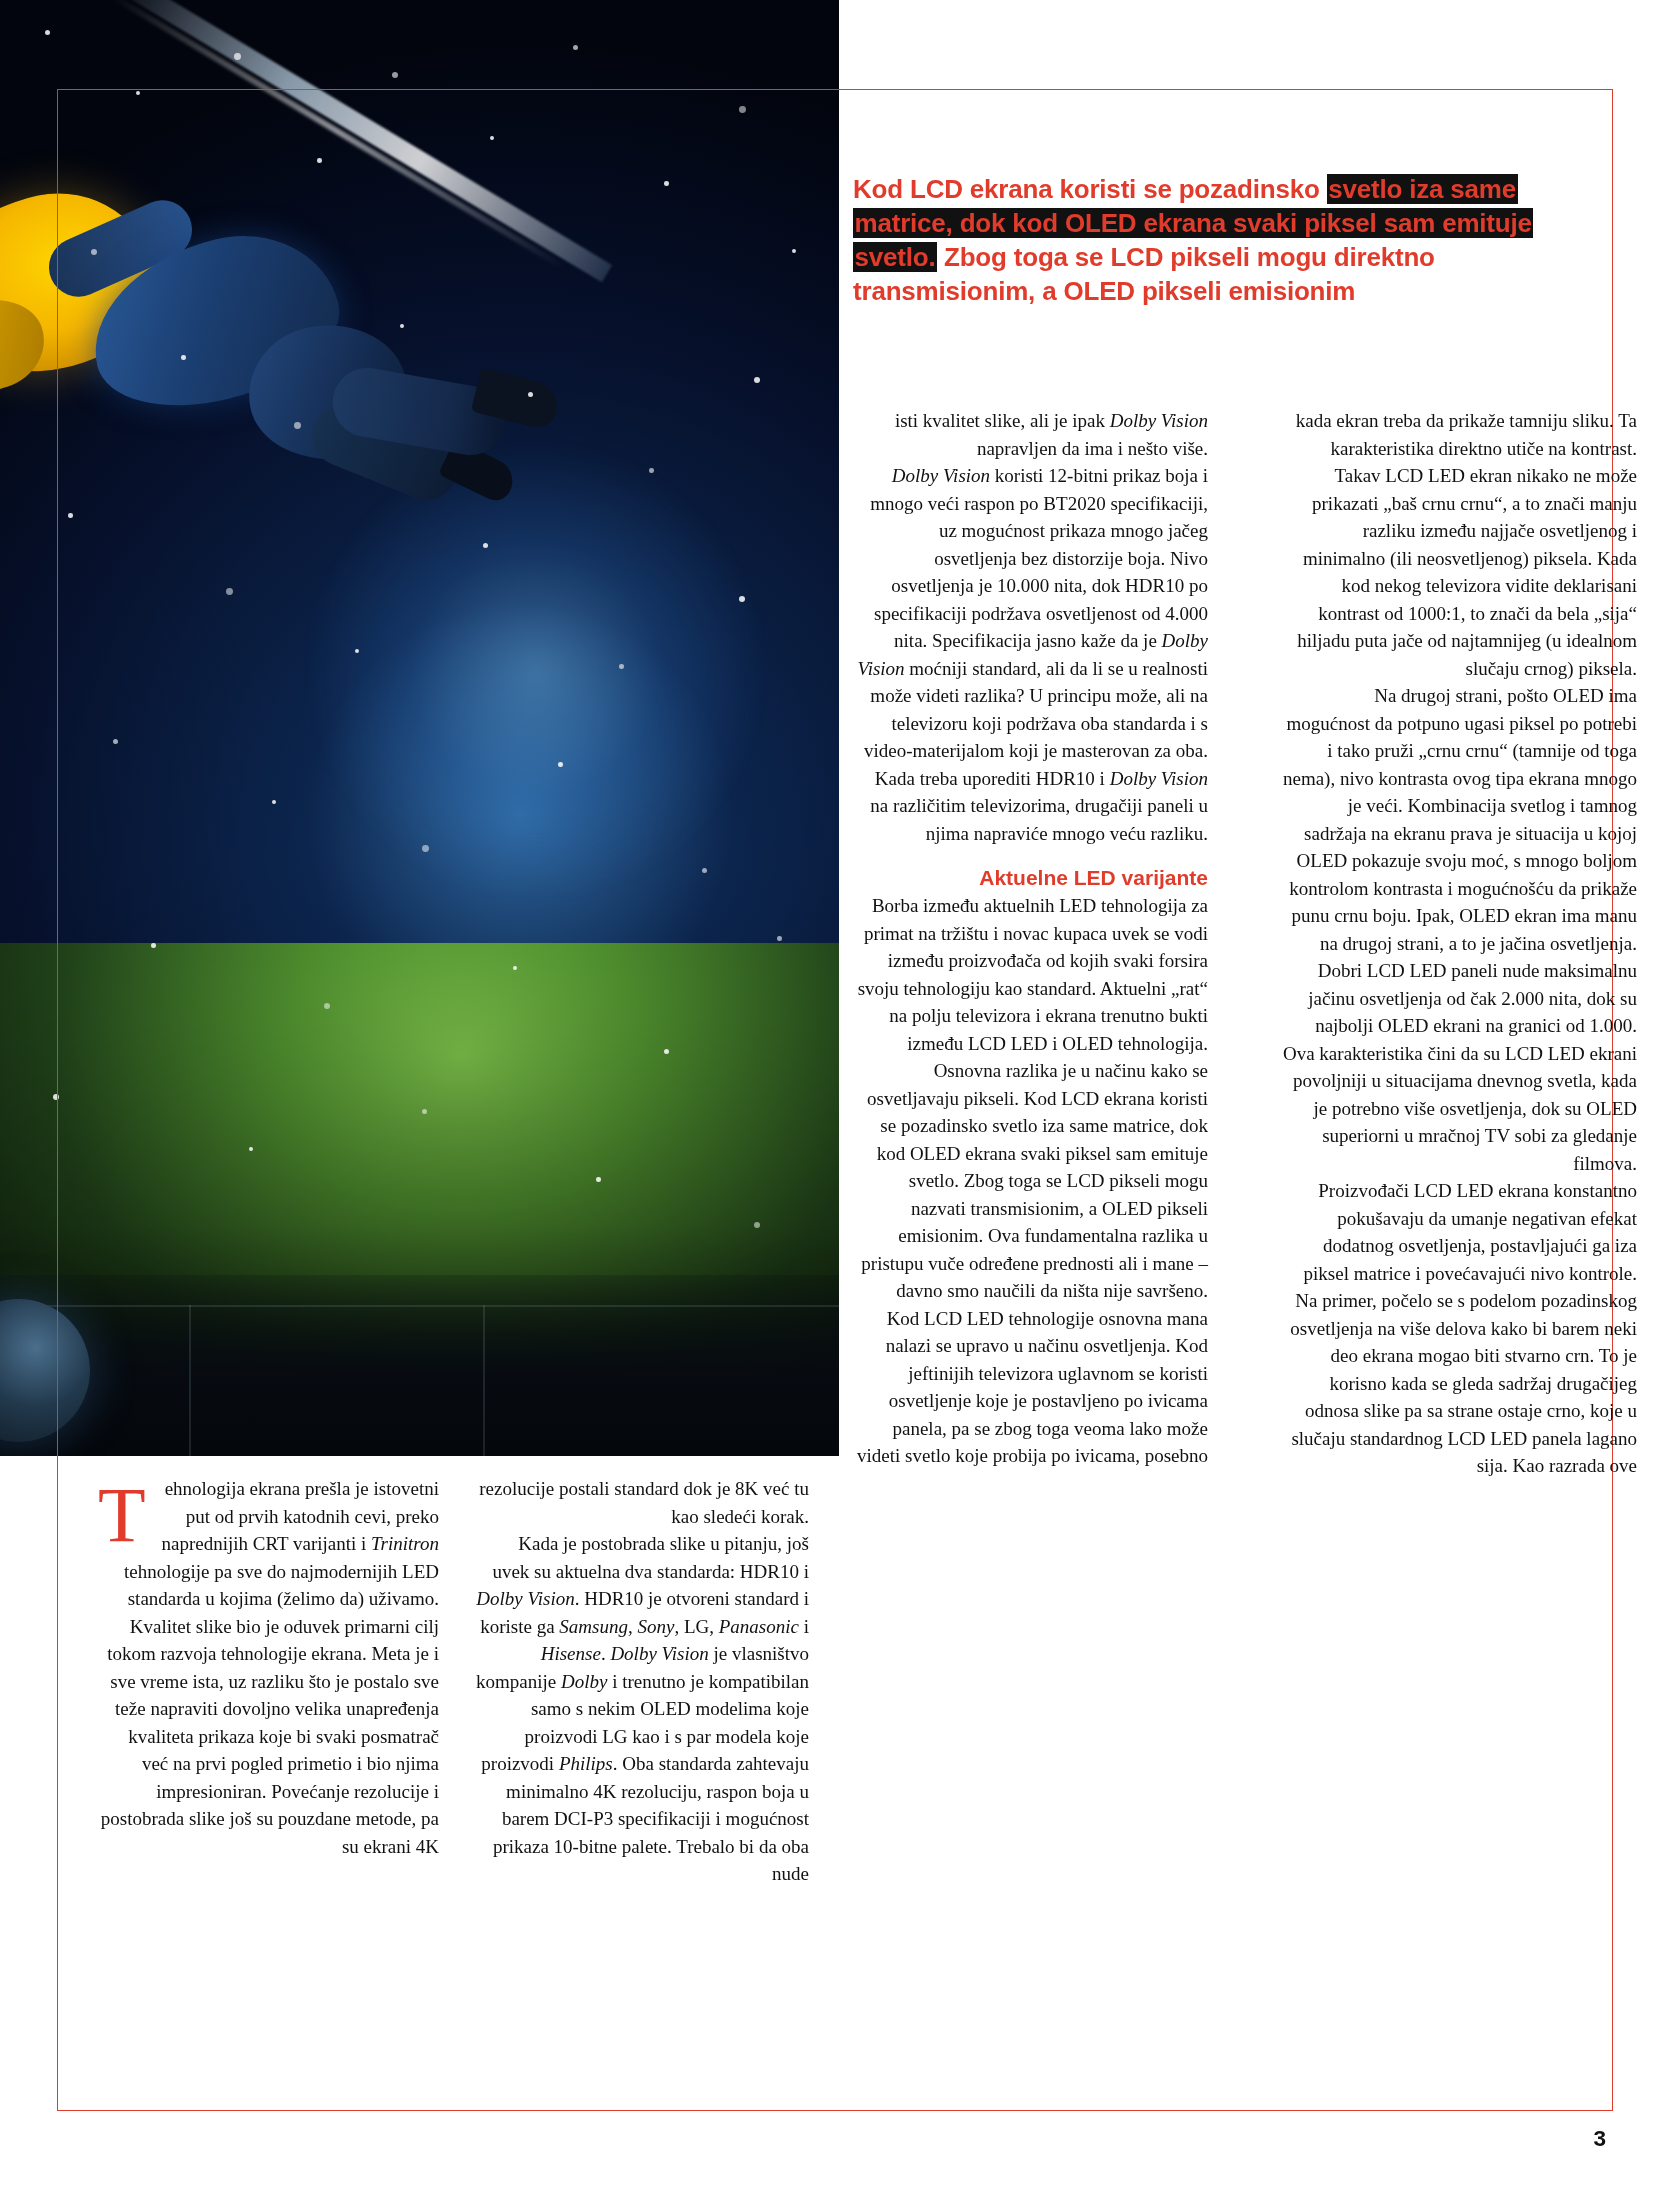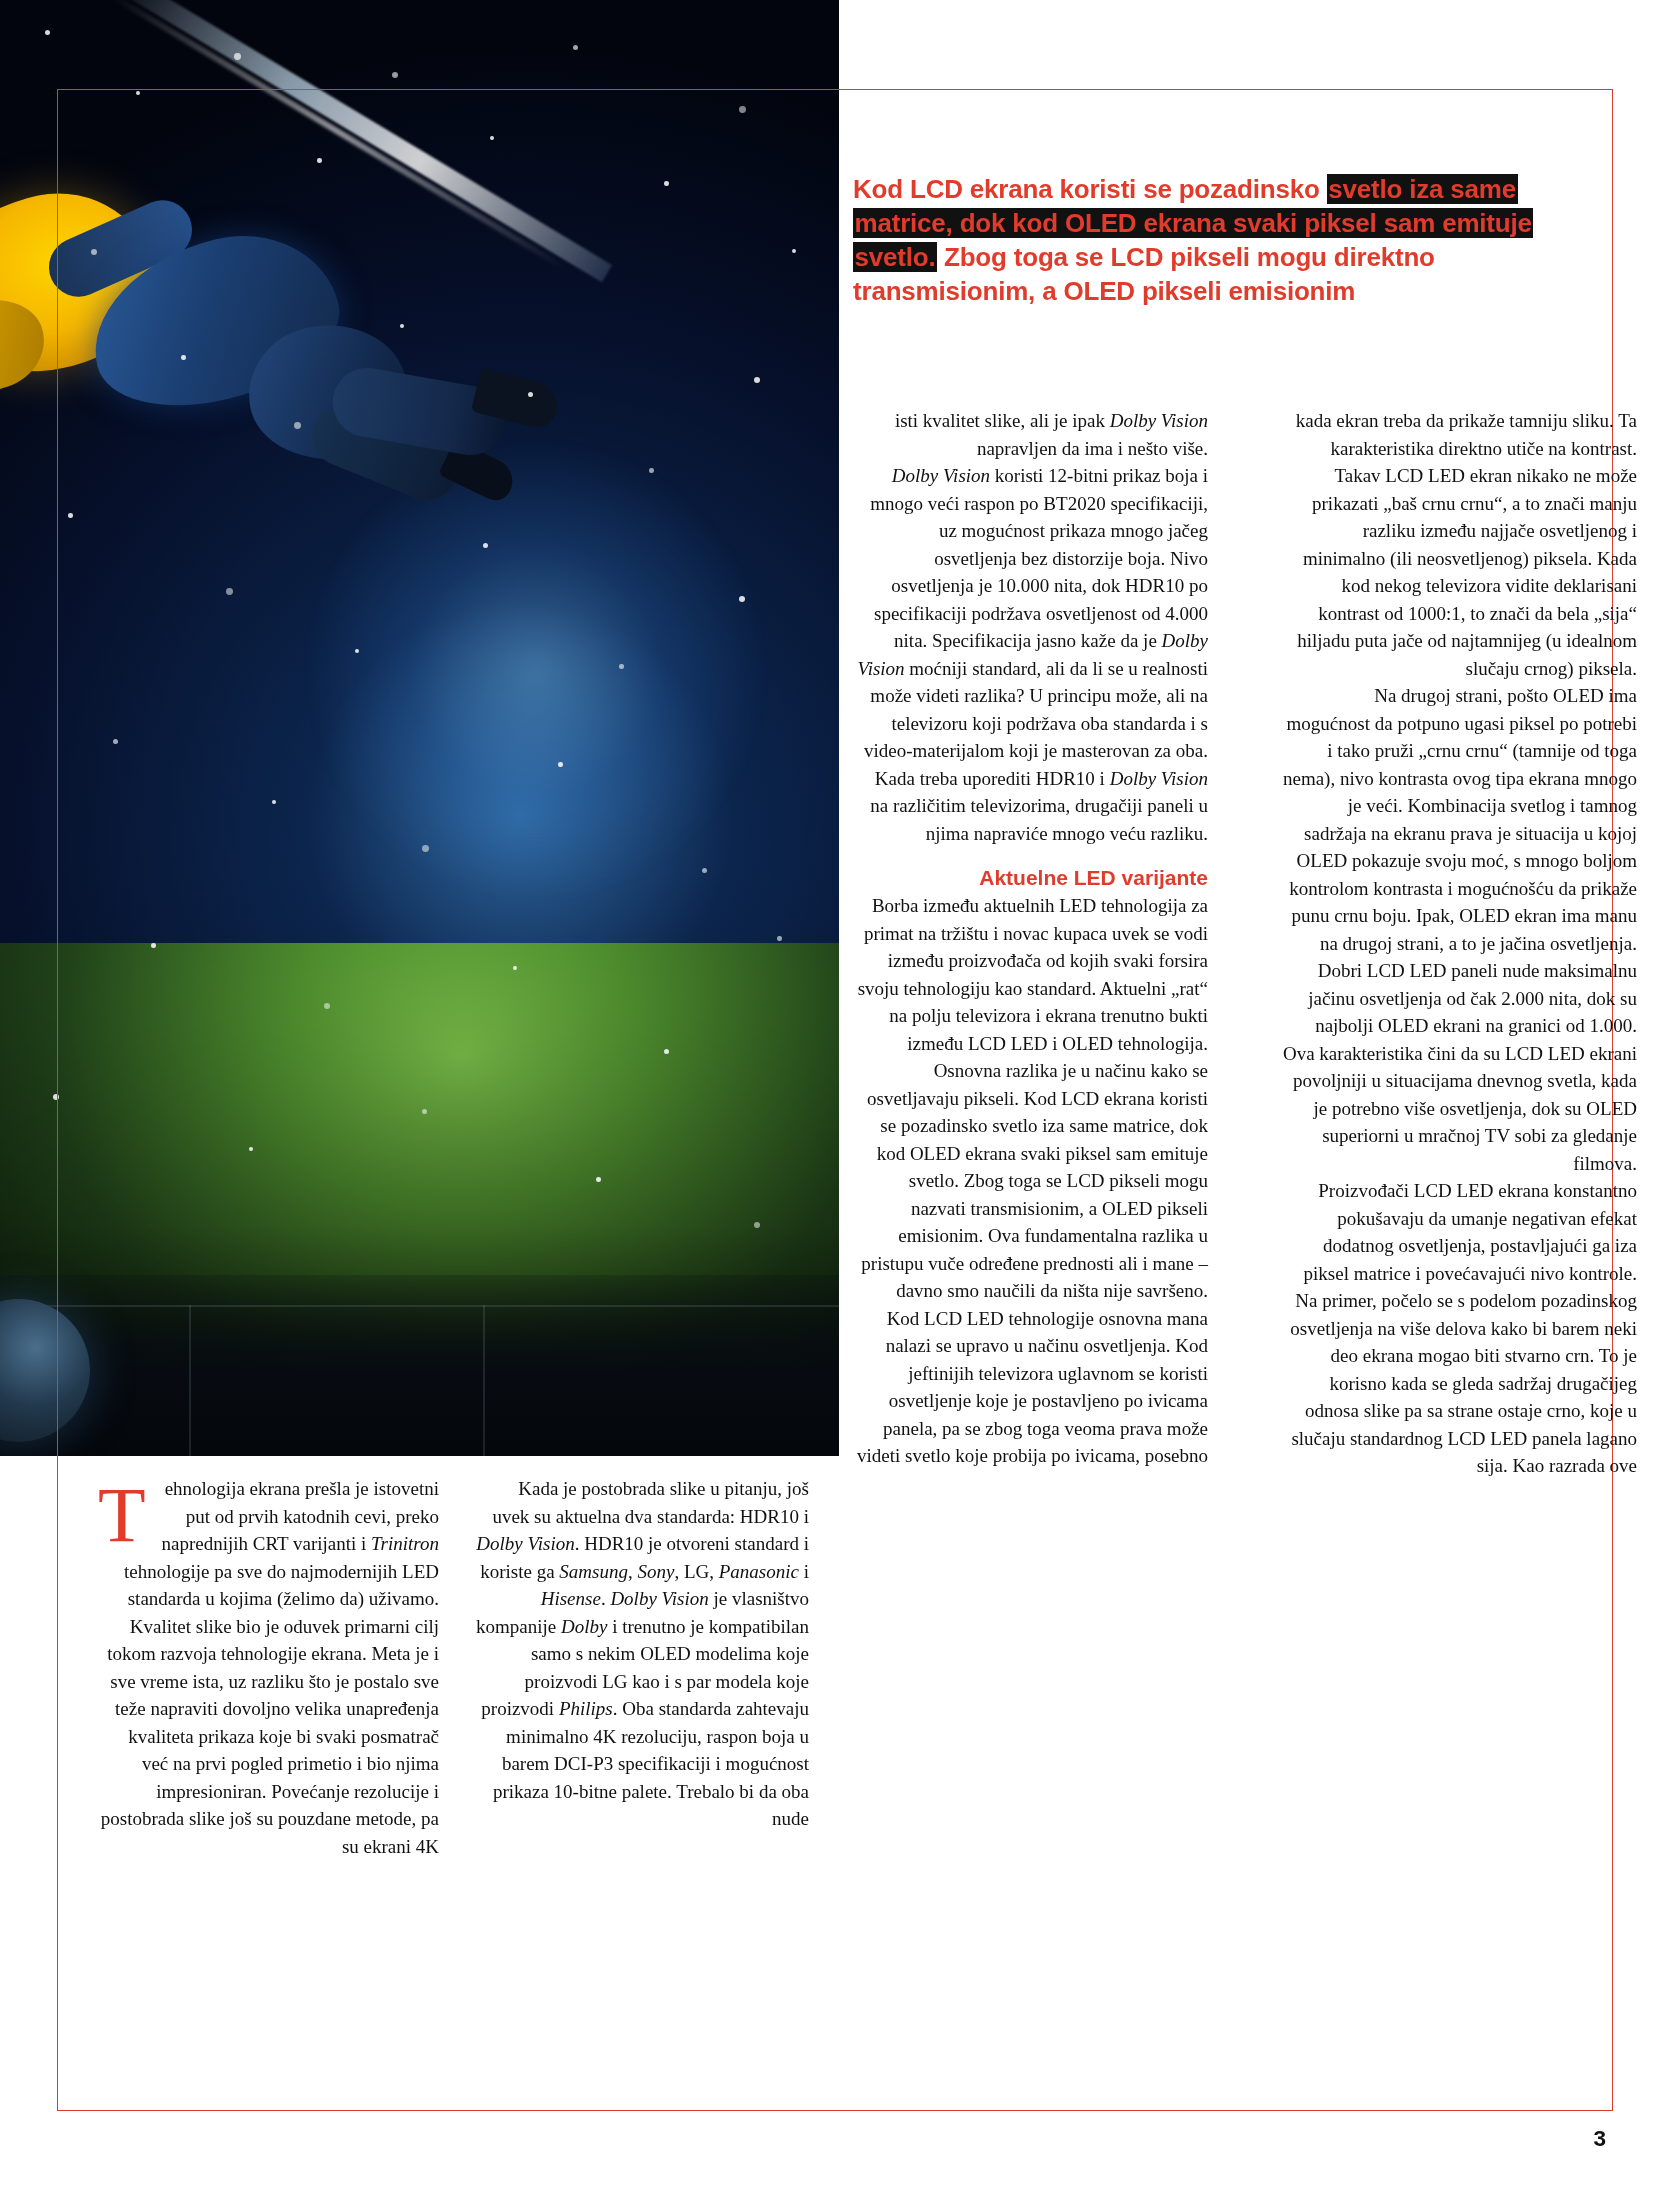--- a/index.html
+++ b/index.html
@@ -360,35 +360,36 @@
 
   <div class="pullquote">
     <span>Kod LCD ekrana koristi se pozadinsko </span><span class="hl">svetlo iza same matrice, dok kod OLED ekrana svaki piksel sam emituje svetlo.</span><span> Zbog toga se LCD pikseli mogu direktno transmisionim, a OLED pikseli emisionim</span>
   </div>
 
   <div class="col" id="col-mid-top">
     <p>isti kvalitet slike, ali je ipak <em>Dolby Vision</em> napravljen da ima i nešto više.</p>
     <p class="ind"><em>Dolby Vision</em> koristi 12-bitni prikaz boja i mnogo veći raspon po BT2020 specifikaciji, uz mogućnost prikaza mnogo jačeg osvetljenja bez distorzije boja. Nivo osvetljenja je 10.000 nita, dok HDR10 po specifikaciji podržava osvetljenost od 4.000 nita. Specifikacija jasno kaže da je <em>Dolby Vision</em> moćniji standard, ali da li se u realnosti može videti razlika? U principu može, ali na televizoru koji podržava oba standarda i s video-materijalom koji je masterovan za oba. Kada treba uporediti HDR10 i <em>Dolby Vision</em> na različitim televizorima, drugačiji paneli u njima napraviće mnogo veću razliku.</p>
     <h3>Aktuelne LED varijante</h3>
     <p>Borba između aktuelnih LED tehnologija za primat na tržištu i novac kupaca uvek se vodi između proizvođača od kojih svaki forsira svoju tehnologiju kao standard. Aktuelni „rat“ na polju televizora i ekrana trenutno bukti između LCD LED i OLED tehnologija. Osnovna razlika je u načinu kako se osvetljavaju pikseli. Kod LCD ekrana koristi se pozadinsko svetlo iza same matrice, dok kod OLED ekrana svaki piksel sam emituje svetlo. Zbog toga se LCD pikseli mogu nazvati transmisionim, a OLED pikseli emisionim. Ova fundamentalna razlika u pristupu vuče određene prednosti ali i mane – davno smo naučili da ništa nije savršeno.</p>
-    <p class="ind">Kod LCD LED tehnologije osnovna mana nalazi se upravo u načinu osvetljenja. Kod jeftinijih televizora uglavnom se koristi osvetljenje koje je postavljeno po ivicama panela, pa se zbog toga veoma prava može videti svetlo koje probija po ivicama, posebno</p>
+    <p class="ind">Kod LCD LED tehnologije osnovna mana nalazi se upravo u načinu osvetljenja. Kod jeftinijih televizora uglavnom se koristi osvetljenje koje je postavljeno po ivicama panela, pa se zbog toga veoma lako može videti svetlo koje probija po ivicama, posebno</p>
   </div>
 
   <div class="col" id="col-right-top">
     <p>kada ekran treba da prikaže tamniju sliku. Ta karakteristika direktno utiče na kontrast. Takav LCD LED ekran nikako ne može prikazati „baš crnu crnu“, a to znači manju razliku između najjače osvetljenog i minimalno (ili neosvetljenog) piksela. Kada kod nekog televizora vidite deklarisani kontrast od 1000:1, to znači da bela „sija“ hiljadu puta jače od najtamnijeg (u idealnom slučaju crnog) piksela.</p>
     <p class="ind">Na drugoj strani, pošto OLED ima mogućnost da potpuno ugasi piksel po potrebi i tako pruži „crnu crnu“ (tamnije od toga nema), nivo kontrasta ovog tipa ekrana mnogo je veći. Kombinacija svetlog i tamnog sadržaja na ekranu prava je situacija u kojoj OLED pokazuje svoju moć, s mnogo boljom kontrolom kontrasta i mogućnošću da prikaže punu crnu boju. Ipak, OLED ekran ima manu na drugoj strani, a to je jačina osvetljenja. Dobri LCD LED paneli nude maksimalnu jačinu osvetljenja od čak 2.000 nita, dok su najbolji OLED ekrani na granici od 1.000. Ova karakteristika čini da su LCD LED ekrani povoljniji u situacijama dnevnog svetla, kada je potrebno više osvetljenja, dok su OLED superiorni u mračnoj TV sobi za gledanje filmova.</p>
     <p class="ind">Proizvođači LCD LED ekrana konstantno pokušavaju da umanje negativan efekat dodatnog osvetljenja, postavljajući ga iza piksel matrice i povećavajući nivo kontrole. Na primer, počelo se s podelom pozadinskog osvetljenja na više delova kako bi barem neki deo ekrana mogao biti stvarno crn. To je korisno kada se gleda sadržaj drugačijeg odnosa slike pa sa strane ostaje crno, koje u slučaju standardnog LCD LED panela lagano sija. Kao razrada ove</p>
   </div>
 
   <div class="col" id="col-1">
     <p>
       <span class="dropcap">T</span><span>ehnologija ekrana prešla je istovetni put od prvih katodnih cevi, preko naprednijih CRT varijanti i <em>Trinitron</em> tehnologije pa sve do najmodernijih LED standarda u kojima (želimo da) uživamo. Kvalitet slike bio je oduvek primarni cilj tokom razvoja tehnologije ekrana. Meta je i sve vreme ista, uz razliku što je postalo sve teže napraviti dovoljno velika unapređenja kvaliteta prikaza koje bi svaki posmatrač već na prvi pogled primetio i bio njima impresioniran. Povećanje rezolucije i postobrada slike još su pouzdane metode, pa su ekrani 4K</span>
     </p>
   </div>
 
   <div class="col" id="col-2">
+    <p>rezolucije postali standard dok je 8K već tu kao sledeći korak.</p>
     <p class="ind">Kada je postobrada slike u pitanju, još uvek su aktuelna dva standarda: HDR10 i <em>Dolby Vision</em>. HDR10 je otvoreni standard i koriste ga <em>Samsung</em>, <em>Sony</em>, LG, <em>Panasonic</em> i <em>Hisense</em>. <em>Dolby Vision</em> je vlasništvo kompanije <em>Dolby</em> i trenutno je kompatibilan samo s nekim OLED modelima koje proizvodi LG kao i s par modela koje proizvodi <em>Philips</em>. Oba standarda zahtevaju minimalno 4K rezoluciju, raspon boja u barem DCI-P3 specifikaciji i mogućnost prikaza 10-bitne palete. Trebalo bi da oba nude</p>
   </div>
 
   <div class="folio">3</div>
 
 </div>
 
 
 </body></html>

